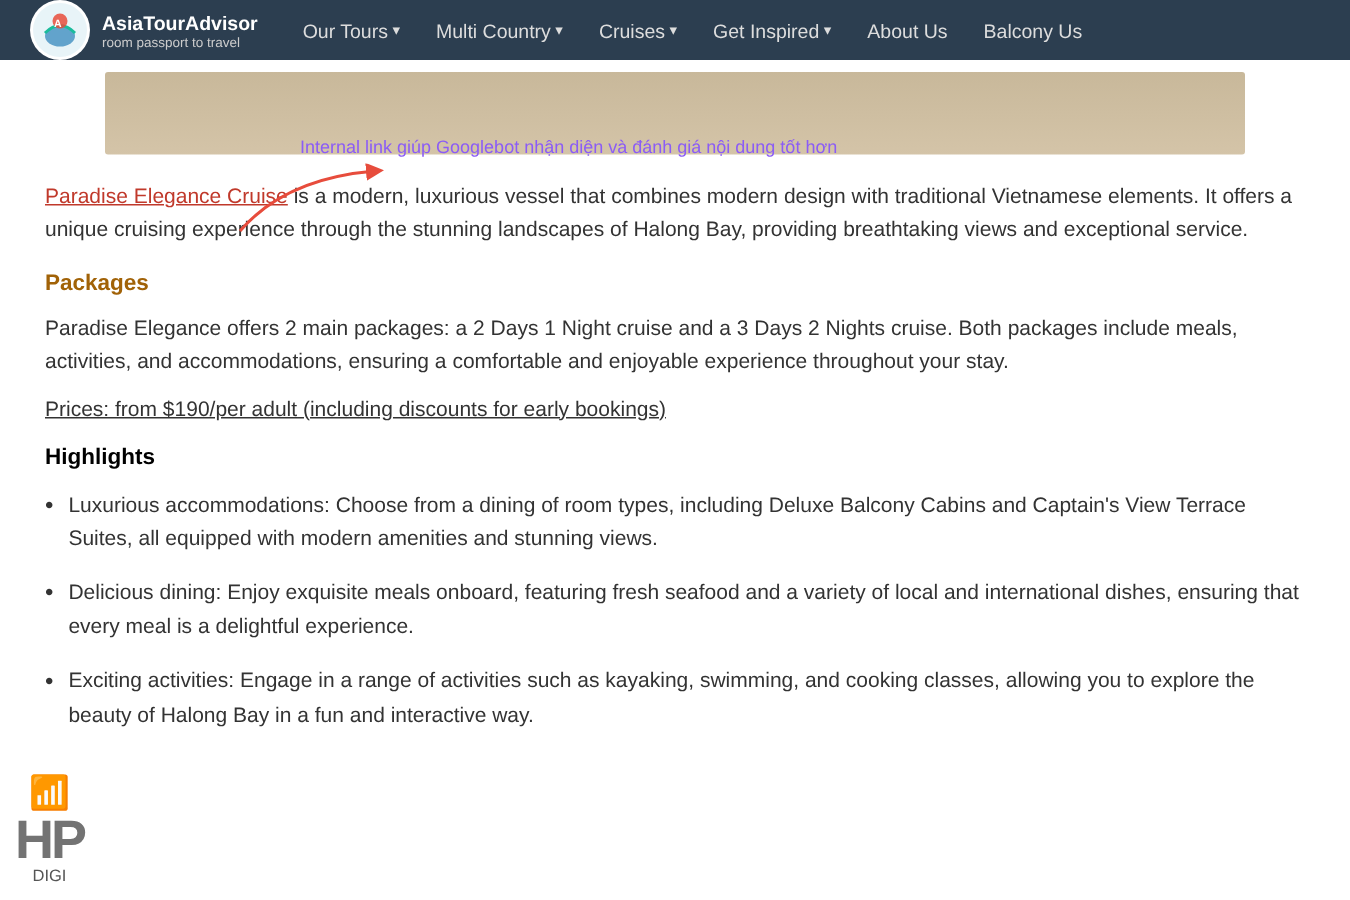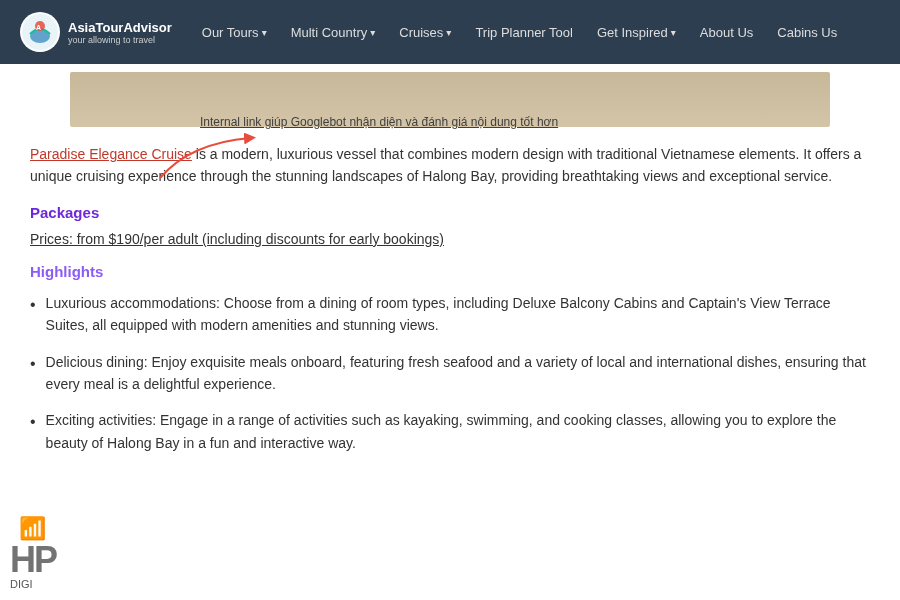--- a/index.html
+++ b/index.html
@@ -4,21 +4,21 @@
   <style>
     * { margin: 0; padding: 0; box-sizing: border-box; }
     body { font-family: Arial, sans-serif; font-size: 14px; color: #333; background: #fff; width: 900px; overflow-x: hidden; }
 
     
     .navbar {
       background-color: #2c3e50;
       display: flex;
       align-items: center;
       padding: 0 20px;
-      height: 64px;
+      height: 40px;
     }
     .navbar-brand {
       display: flex;
       align-items: center;
       margin-right: 20px;
       text-decoration: none;
     }
     .brand-logo {
       width: 40px;
       height: 40px;
@@ -85,52 +85,51 @@
     }
 
     .annotation-arrow {
       position: absolute;
       left: 120px;
       top: -10px;
       pointer-events: none;
     }
 
     .annotation-text {
-      color: #404040;
+      color: #8b5cf6;
       font-size: 12px;
       position: absolute;
       left: 170px;
       top: -28px;
       white-space: nowrap;
-      text-decoration: underline;
     }
 
     .section-heading {
       font-size: 15px;
       font-weight: bold;
-      color: #6d28d9;
+      color: #a16207;
       margin-bottom: 10px;
     }
 
     .packages-text {
       font-size: 14px;
       line-height: 1.6;
       margin-bottom: 12px;
     }
 
     .price-text {
       font-size: 14px;
       margin-bottom: 16px;
       text-decoration: underline;
     }
 
     .highlights-heading {
       font-size: 15px;
       font-weight: bold;
-      color: #8b5cf6;
+      color: #000000;
       margin-bottom: 12px;
     }
 
     .highlights-list {
       list-style: none;
       padding: 0;
     }
 
     .highlight-item {
       display: flex;
@@ -164,67 +163,65 @@
     .watermark-hp {
       font-size: 36px;
       font-weight: bold;
       color: #737373;
       line-height: 1;
       letter-spacing: -2px;
     }
     .watermark-digi {
       font-size: 11px;
       color: #555;
+      text-align: center;
     }
   </style>
 </head>
 <body>
 
 <nav class="navbar">
   <a class="navbar-brand">
     <div class="brand-logo">
       <svg viewBox="0 0 36 36" xmlns="http://www.w3.org/2000/svg">
         <circle cx="18" cy="18" r="18" fill="#e8f4f8"></circle>
         <ellipse cx="18" cy="22" rx="10" ry="7" fill="#2980b9" opacity="0.7"></ellipse>
         <path d="M8 20 Q18 10 28 20" stroke="#1abc9c" stroke-width="2" fill="none"></path>
         <circle cx="18" cy="12" r="5" fill="#e74c3c" opacity="0.85"></circle>
         <text x="14" y="16" font-size="7" fill="#fff" font-weight="bold">A</text>
       </svg>
     </div>
     <div class="brand-text">
       <span class="brand-name">AsiaTourAdvisor</span>
-      <span class="brand-tagline">your allowing to travel</span>
+      <span class="brand-tagline">room passport to travel</span>
     </div>
   </a>
 
   <div class="nav-menu">
     <a class="nav-item">
       <span>Our Tours</span>
       <span class="chevron">▾</span>
     </a>
     <a class="nav-item">
       <span>Multi Country</span>
       <span class="chevron">▾</span>
     </a>
     <a class="nav-item">
       <span>Cruises</span>
       <span class="chevron">▾</span>
     </a>
     <a class="nav-item">
-      <span>Trip Planner Tool</span>
-    </a>
-    <a class="nav-item">
       <span>Get Inspired</span>
       <span class="chevron">▾</span>
     </a>
     <a class="nav-item">
       <span>About Us</span>
     </a>
     <a class="nav-item">
-      <span>Cabins Us</span>
+      <span>Balcony Us</span>
     </a>
   </div>
 </nav>
 
 <div class="hero-image"></div>
 
 <div class="content">
 
   <div class="annotation-wrapper">
     <p class="intro-text">
@@ -239,20 +236,21 @@
           </marker>
         </defs>
         <path d="M 10 45 Q 40 10 100 5" stroke="#e74c3c" stroke-width="2" fill="none" marker-end="url(#arrowhead)"></path>
       </svg>
     </div>
     <span class="annotation-text">Internal link giúp Googlebot nhận diện và đánh giá nội dung tốt hơn</span>
   </div>
 
   <h2 class="section-heading">Packages</h2>
 
+  <p class="packages-text">Paradise Elegance offers 2 main packages: a 2 Days 1 Night cruise and a 3 Days 2 Nights cruise. Both packages include meals, activities, and accommodations, ensuring a comfortable and enjoyable experience throughout your stay.</p>
 
   <p class="price-text">Prices: from $190/per adult (including discounts for early bookings)</p>
 
   <h2 class="highlights-heading">Highlights</h2>
 
   <ul class="highlights-list">
     <li class="highlight-item">
       <span class="bullet">•</span>
       <span>Luxurious accommodations: Choose from a dining of room types, including Deluxe Balcony Cabins and Captain's View Terrace Suites, all equipped with modern amenities and stunning views.</span>
     </li>

